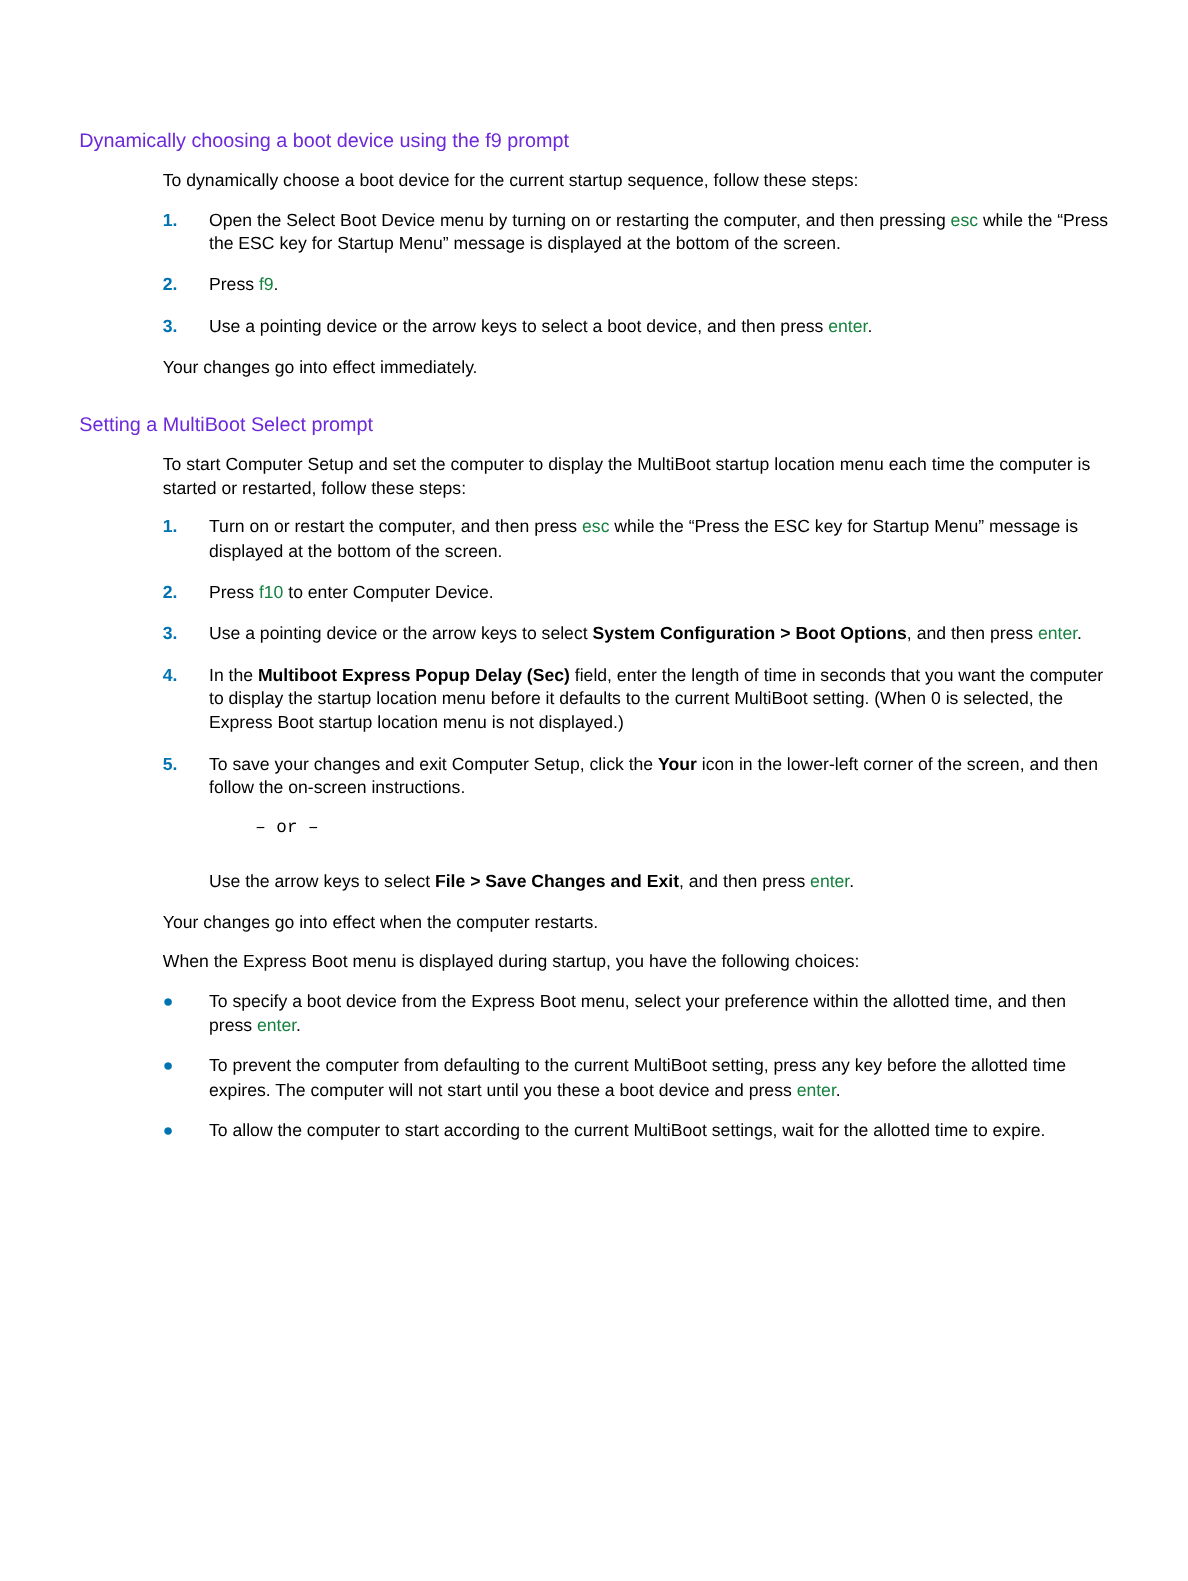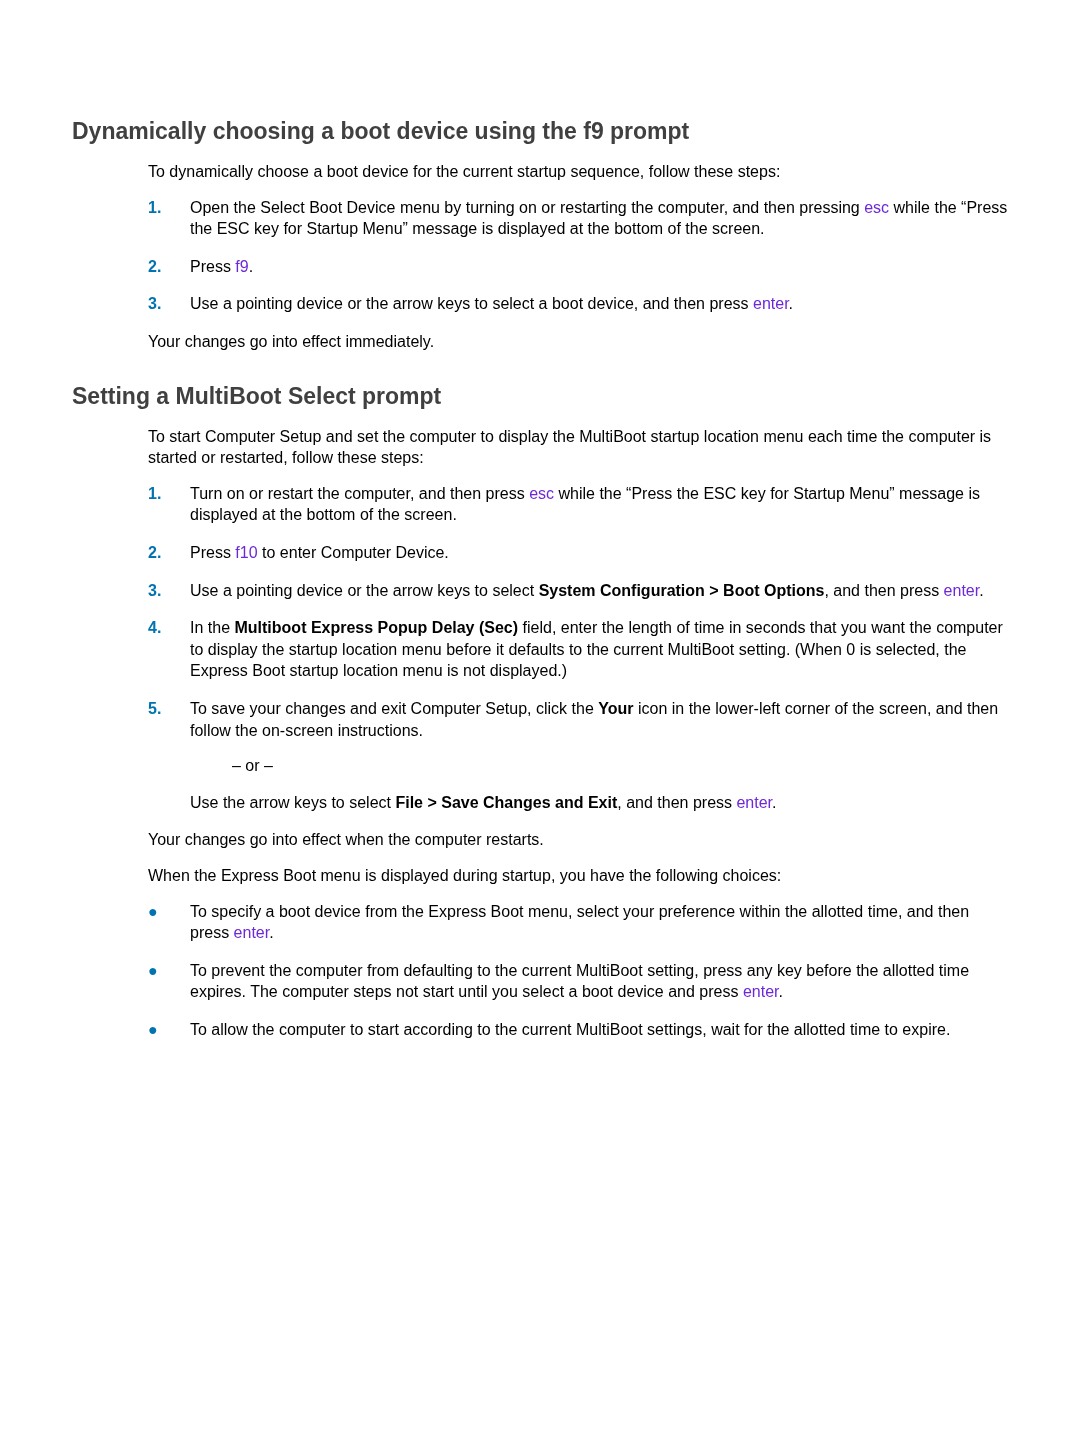--- a/index.html
+++ b/index.html
@@ -7,23 +7,23 @@
     font-size: 16px;
     line-height: 1.35;
     color: #000;
     margin: 0;
     padding: 88px 72px 60px 72px;
     width: 1080px;
     box-sizing: border-box;
     background: #fff;
   }
   h2.section-heading {
-    color: #404040;
-    font-weight: bold;
-    font-size: 23px;
+    color: #6d28d9;
+    font-weight: normal;
+    font-size: 18px;
     margin: 28px 0 14px 0;
   }
   .body-indent {
     margin-left: 76px;
   }
   p {
     margin: 0 0 14px 0;
   }
   ol.numbered {
     list-style: none;
@@ -57,27 +57,28 @@
   ul.bulleted > li > .dot {
     color: #0073b0;
     min-width: 42px;
     flex-shrink: 0;
     font-size: 16px;
   }
   ul.bulleted > li > .txt {
     flex: 1;
   }
   .key {
-    color: #6d28d9;
+    color: #15803d;
     text-align: right;
   }
   .sub-indent {
     margin-left: 42px;
     margin-top: 14px;
-    margin-bottom: 15px;
+    margin-bottom: 28px;
+    font-family: Liberation Mono, monospace;
   }
   .page-wrap {
     position: relative;
     min-height: 1437px;
   }
 </style>
 </head>
 <body>
 <div class="page-wrap">
 
@@ -135,21 +136,21 @@
 
 <div class="body-indent">
   <p>When the Express Boot menu is displayed during startup, you have the following choices:</p>
   <ul class="bulleted">
     <li>
       <span class="dot">●</span>
       <span class="txt"><span>To specify a boot device from the Express Boot menu, select your preference within the allotted time, and then press </span><span class="key">enter</span><span>.</span></span>
     </li>
     <li>
       <span class="dot">●</span>
-      <span class="txt"><span>To prevent the computer from defaulting to the current MultiBoot setting, press any key before the allotted time expires. The computer steps not start until you select a boot device and press </span><span class="key">enter</span><span>.</span></span>
+      <span class="txt"><span>To prevent the computer from defaulting to the current MultiBoot setting, press any key before the allotted time expires. The computer will not start until you these a boot device and press </span><span class="key">enter</span><span>.</span></span>
     </li>
     <li>
       <span class="dot">●</span>
       <span class="txt">To allow the computer to start according to the current MultiBoot settings, wait for the allotted time to expire.</span>
     </li>
   </ul>
 </div>
 
 </div>
 

